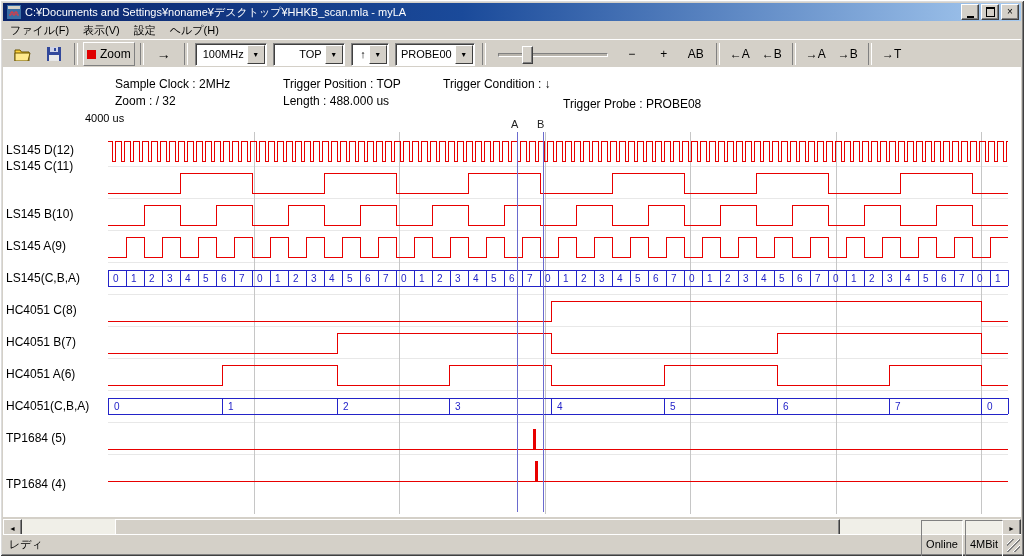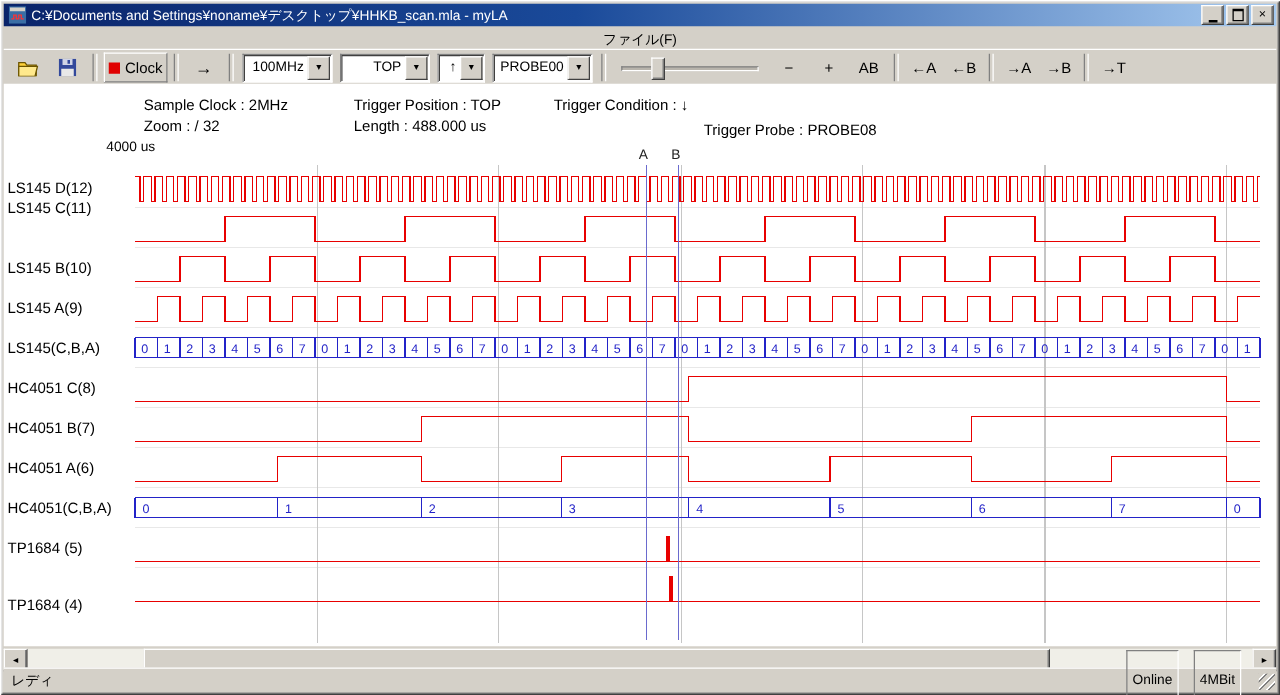--- a/index.html
+++ b/index.html
@@ -9,21 +9,21 @@
   .titlebar{position:absolute;top:3px;left:3px;right:3px;height:18px;
     background:linear-gradient(90deg,#0a246a 0%,#1a4a9a 45%,#a6caf0 100%);
     display:flex;align-items:center;padding:0 2px;}
   .app-icon{width:14px;height:14px;margin-left:2px;}
   .title-text{color:#fff;font-size:11px;font-weight:normal;margin-left:4px;flex:1;white-space:nowrap;overflow:hidden;}
   .tb-btn{width:16px;height:14px;background:#d4d0c8;border:1px solid;border-color:#fff #404040 #404040 #fff;
     box-shadow:inset -1px -1px 0 #808080;display:inline-flex;align-items:center;justify-content:center;
     margin-left:2px;font-size:10px;line-height:10px;color:#000;}
   .glyph-min{width:7px;border-bottom:2px solid #000;height:9px;}
   .glyph-max{width:7px;height:7px;border:1px solid #000;border-top-width:2px;}
-  .menubar{position:absolute;top:22px;left:3px;right:3px;height:17px;display:flex;align-items:center;background:#d4d0c8;flex-direction:column;}
+  .menubar{position:absolute;top:22px;left:3px;right:3px;height:17px;display:flex;align-items:center;background:#d4d0c8;}
   .menu-item{font-size:11px;padding:2px 7px;color:#000;}
   .toolbar{position:absolute;top:39px;left:3px;right:3px;height:28px;background:#d4d0c8;
     border-top:1px solid #fff;display:flex;align-items:center;}
   .tool-flat{height:22px;min-width:22px;display:inline-flex;align-items:center;justify-content:center;
     background:#d4d0c8;border:1px solid transparent;font-size:12px;color:#000;margin:0 1px;padding:0 3px;}
   .tool-raised{border:1px solid;border-color:#fff #808080 #808080 #fff;}
   .tsep{width:2px;height:22px;border-left:1px solid #808080;border-right:1px solid #fff;margin:0 4px;}
   .stop-square{width:9px;height:9px;background:#e00000;margin-right:4px;display:inline-block;}
   .combo{height:21px;background:#fff;border:1px solid;border-color:#808080 #fff #fff #808080;
     box-shadow:inset 1px 1px 0 #404040;display:inline-flex;align-items:center;margin:0 3px;}
@@ -43,21 +43,21 @@
   .cursor-label{position:absolute;top:118px;font-size:11px;color:#222;}
   #wave-svg{position:absolute;top:0;left:0;}
   .ch-label{position:absolute;left:6px;height:20px;line-height:20px;font-size:12px;color:#000;white-space:nowrap;}
   .hscroll{position:absolute;left:3px;right:3px;bottom:21px;height:16px;background:#f0efe8;display:flex;}
   .sb-arrow{width:17px;height:16px;background:#d4d0c8;border:1px solid;border-color:#fff #404040 #404040 #fff;
     box-shadow:inset -1px -1px 0 #808080;display:flex;align-items:center;justify-content:center;font-size:7px;color:#000;}
   .sb-track{position:relative;flex:1;}
   .sb-thumb{position:absolute;left:93px;width:723px;top:0;height:16px;background:#d4d0c8;
     border:1px solid;border-color:#fff #404040 #404040 #fff;box-shadow:inset -1px -1px 0 #808080;}
   .statusbar{position:absolute;left:3px;right:3px;bottom:3px;height:18px;background:#d4d0c8;
-    border-top:1px solid #fff;display:flex;align-items:center;font-size:11px;gap:10px;}
+    border-top:1px solid #fff;display:flex;align-items:center;font-size:11px;}
   .sb-main{flex:1;padding-left:6px;color:#000;}
   .sb-panel{height:14px;line-height:14px;padding:16px 4px;margin-right:2px;border:1px solid;border-color:#808080 #fff #fff #808080;color:#000;}
   .sb-grip{width:13px;height:13px;margin:2px 1px 0 2px;
     background:repeating-linear-gradient(135deg,transparent 0 3px,#fff 3px 4px,#808080 4px 5px);}
 </style>
 </head>
 <body>
 
 <div class="window">
 
@@ -97,21 +97,21 @@
       <svg width="14" height="14" viewBox="0 0 14 14">
         <rect x="0" y="0" width="14" height="14" fill="#32489b"></rect>
         <rect x="3" y="0" width="8" height="5" fill="#cfd3e6"></rect>
         <rect x="7" y="1" width="2" height="3" fill="#32489b"></rect>
         <rect x="2" y="8" width="10" height="6" fill="#e8e8e8"></rect>
       </svg>
     </span>
     <span class="tsep"></span>
     <span class="tool-flat tool-raised">
       <span class="stop-square"></span>
-      <span>Clock</span>
+      <span>Zoom</span>
     </span>
     <span class="tsep"></span>
     <span class="tool-flat" style="font-weight:bold;font-size:14px">
         <span>→</span>
       </span>
     <span class="tsep"></span>
 
     <span class="combo" style="width:70px">
       <span class="val">100MHz</span>
       <span class="drop">▼</span>

